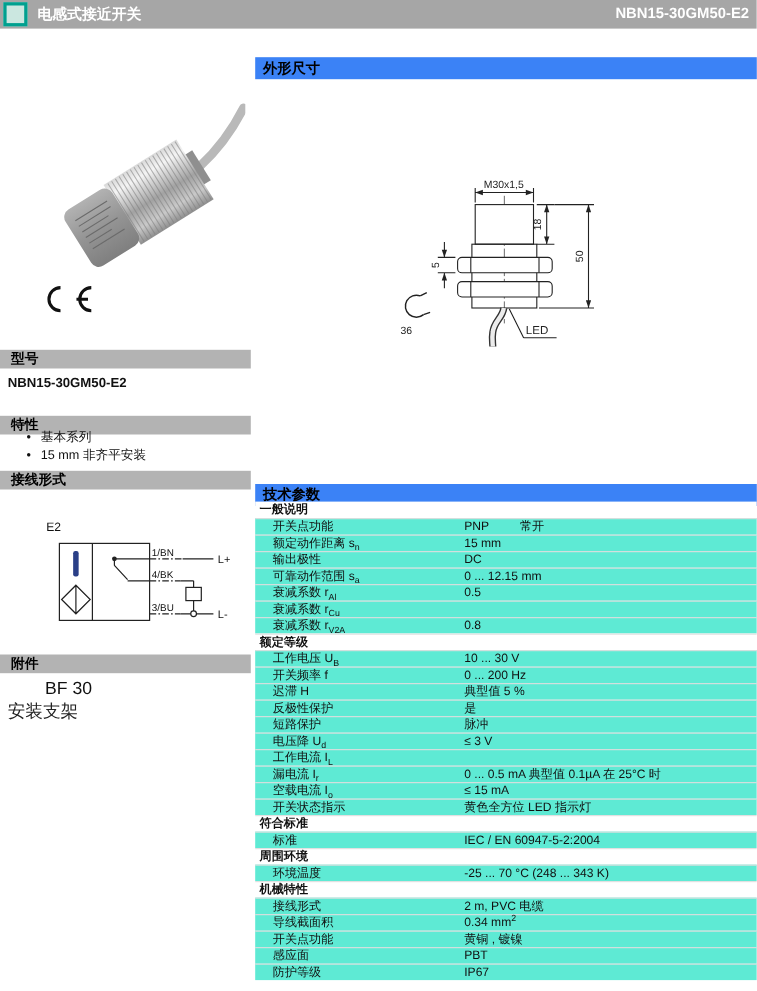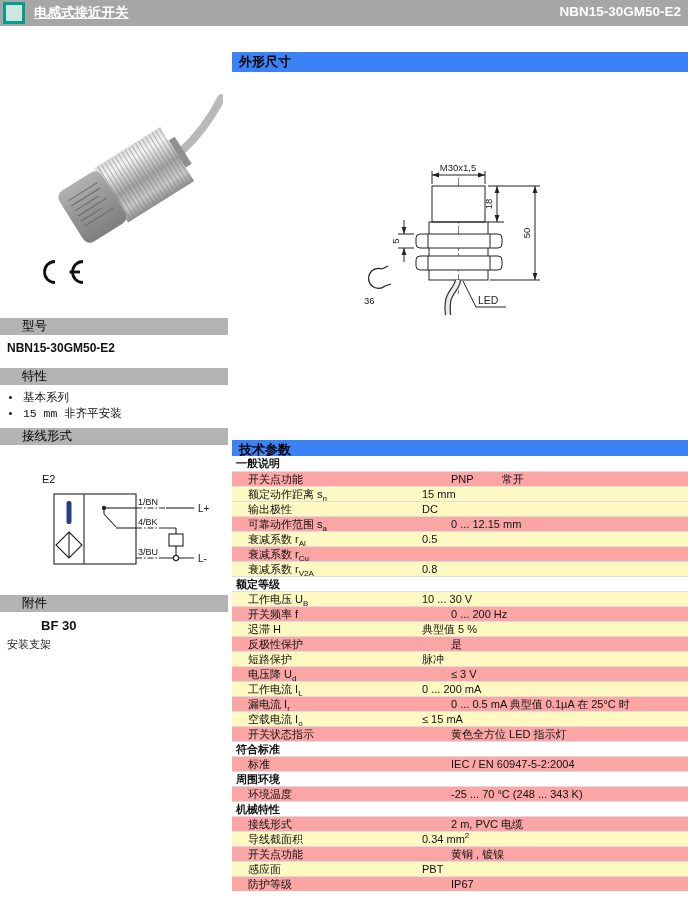--- a/index.html
+++ b/index.html
@@ -5,41 +5,41 @@
   html,body{margin:0;padding:0;}
   body{
     width:688px;height:901px;position:relative;overflow:hidden;
     background:#ffffff;color:#111;
     font-family:"Liberation Sans","DejaVu Sans",sans-serif;
   }
   
   .topbar{position:absolute;left:0;top:0;width:688px;height:26px;background:#a6a6a6;}
   .logo{position:absolute;left:3px;top:2px;width:22px;height:22px;box-sizing:border-box;
         background:#cbe7e0;border:3px solid #00a08f;}
-  .topbar-title{position:absolute;left:34px;top:4px;font-size:13.5px;font-weight:bold;color:#fff;text-decoration:underline;}
+  .topbar-title{position:absolute;left:34px;top:4px;font-size:13.5px;font-weight:bold;color:#fff;}
   .topbar-pid{position:absolute;right:7px;top:4px;font-size:13.5px;font-weight:bold;color:#fff;}
   
   .secbar{position:absolute;left:0;width:228px;height:17px;line-height:17px;background:#b3b3b3;
-          font-size:12.5px;font-weight:normal;color:#000;padding-left:22px;box-sizing:border-box;}
+          font-size:12.5px;font-weight:bold;color:#000;padding-left:10px;box-sizing:border-box;}
   .secbar-r{position:absolute;left:232px;width:520px;height:20px;line-height:20px;background:#3b82f6;
           font-size:13px;font-weight:bold;color:#000;padding-left:7px;box-sizing:border-box;}
   
   .model-value{position:absolute;left:7px;top:341px;font-size:12px;font-weight:bold;}
-  .features{position:absolute;left:7px;top:390px;font-size:11.5px;margin:0;padding:0;list-style:none;font-family:Liberation Mono, monospace;}
+  .features{position:absolute;left:24px;top:390px;font-size:11.5px;margin:0;padding:0;list-style:none;}
   .features li{line-height:16px;}
   .features li::before{content:"\2022";margin-right:9px;}
-  .acc-model{position:absolute;left:7px;top:618px;font-size:13px;font-weight:bold;padding-left:34px;}
-  .acc-desc{position:absolute;left:7px;top:637px;font-size:11px;color:#222;}
+  .acc-model{position:absolute;left:7px;top:618px;font-size:16px;font-weight:normal;padding-left:34px;}
+  .acc-desc{position:absolute;left:7px;top:637px;font-size:16px;color:#222;}
   
   .t-body{position:absolute;left:232px;top:456px;width:456px;}
   .t-sec,.t-row{box-sizing:border-box;height:15px;line-height:14px;border-top:1px solid #dedede;font-size:11px;}
   .t-body > :first-child{border-top:none;}
   .t-sec{font-weight:bold;padding-left:4px;background:#fff;}
-  .t-row{display:flex;background:#fef9c3;}
-  .t-row.shaded{background:#fca5a5;gap:29px;}
+  .t-row{display:flex;background:#5eead4;}
+  .t-row.shaded{background:#5eead4;}
   .t-label{width:190px;padding-left:16px;box-sizing:border-box;white-space:nowrap;}
   .t-value{flex:1;white-space:nowrap;}
   .t-value .v2{display:inline-block;margin-left:28px;}
   sub{font-size:8px;line-height:0;}
   sup{font-size:8px;line-height:0;}
   svg{display:block;}
   .abs{position:absolute;}
   text{font-family:"Liberation Sans","DejaVu Sans",sans-serif;}
 </style>
 </head>
@@ -84,21 +84,21 @@
   <g stroke="#111" stroke-width="2.8" fill="none">
     <path d="M19,3.5 A10.5,10.5 0 1 0 19,24.5"></path>
     <path d="M47,3.5 A10.5,10.5 0 1 0 47,24.5"></path>
     <path d="M33.5,14 H44"></path>
   </g>
 </svg>
 
 <div class="secbar" style="top:318px">型号</div>
 <div class="model-value">NBN15-30GM50-E2</div>
 
-<div class="secbar" style="top:368px">特性</div>
+<div class="secbar" style="top:378px">特性</div>
 <ul class="features">
     <li>基本系列</li>
     <li>15 mm 非齐平安装</li>
   </ul>
 
 <div class="secbar" style="top:428px">接线形式</div>
 
 <svg class="abs" style="left:38px;top:470px" width="180" height="110" viewBox="0 0 180 110">
   <text x="4" y="13" font-size="11" fill="#111">E2</text>
   <g stroke="#222" stroke-width="1.1" fill="none">
@@ -242,21 +242,20 @@
     <div class="t-row">
       <div class="t-label">短路保护</div>
       <div class="t-value">脉冲</div>
     </div>
     <div class="t-row shaded">
       <div class="t-label">电压降  U<sub>d</sub></div>
       <div class="t-value">≤ 3 V</div>
     </div>
     <div class="t-row">
       <div class="t-label">工作电流  I<sub>L</sub></div>
-      <div class="t-value">0 ... 200 mA</div>
     </div>
     <div class="t-row shaded">
       <div class="t-label">漏电流 I<sub>r</sub></div>
       <div class="t-value">0 ... 0.5 mA 典型值 0.1µA 在 25°C 时</div>
     </div>
     <div class="t-row">
       <div class="t-label">空载电流 I<sub>o</sub></div>
       <div class="t-value">≤ 15 mA</div>
     </div>
     <div class="t-row shaded">

